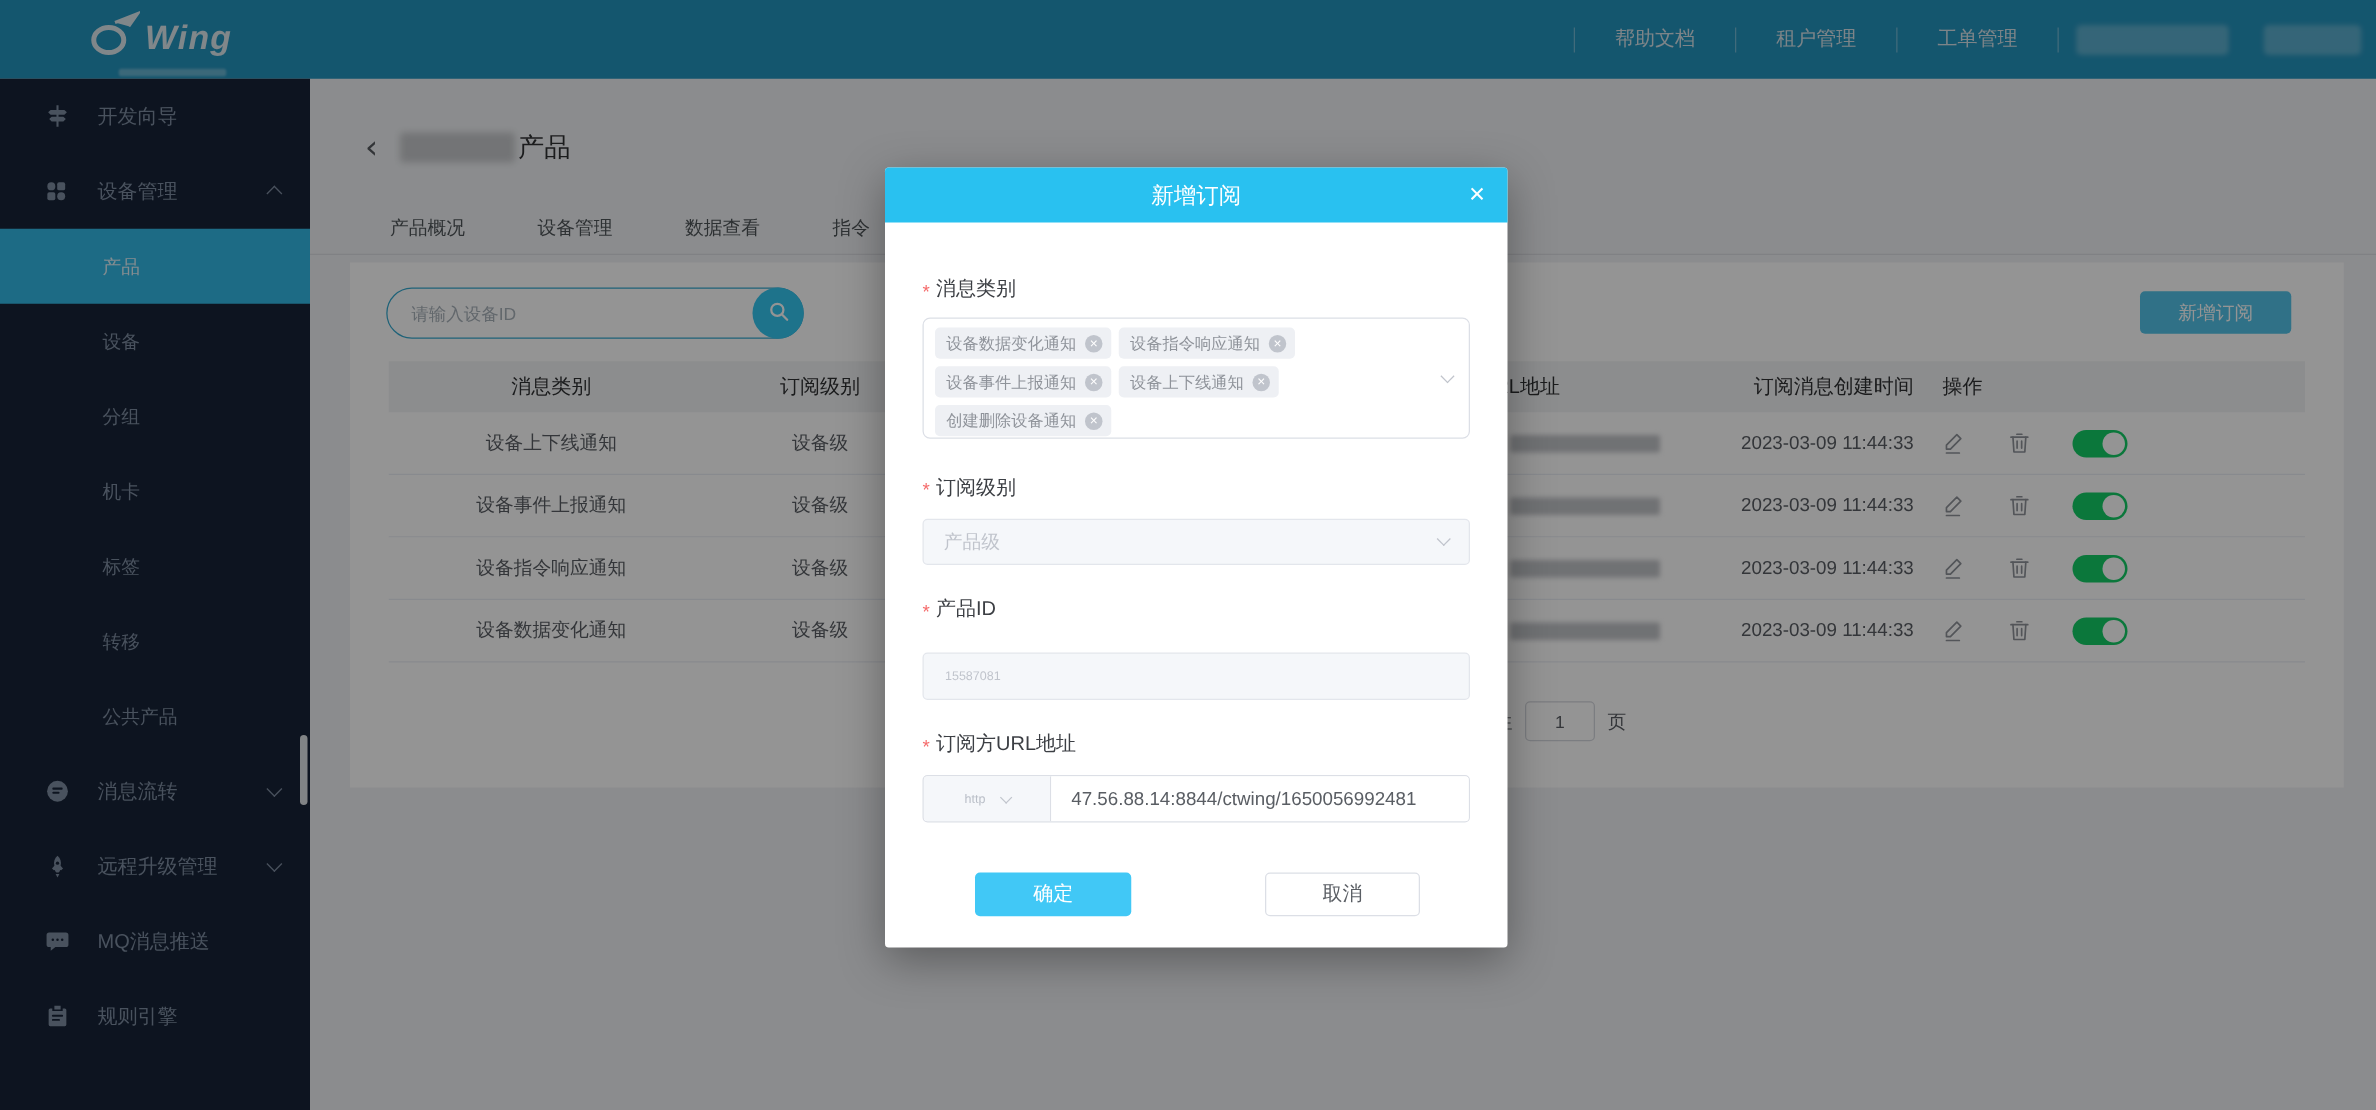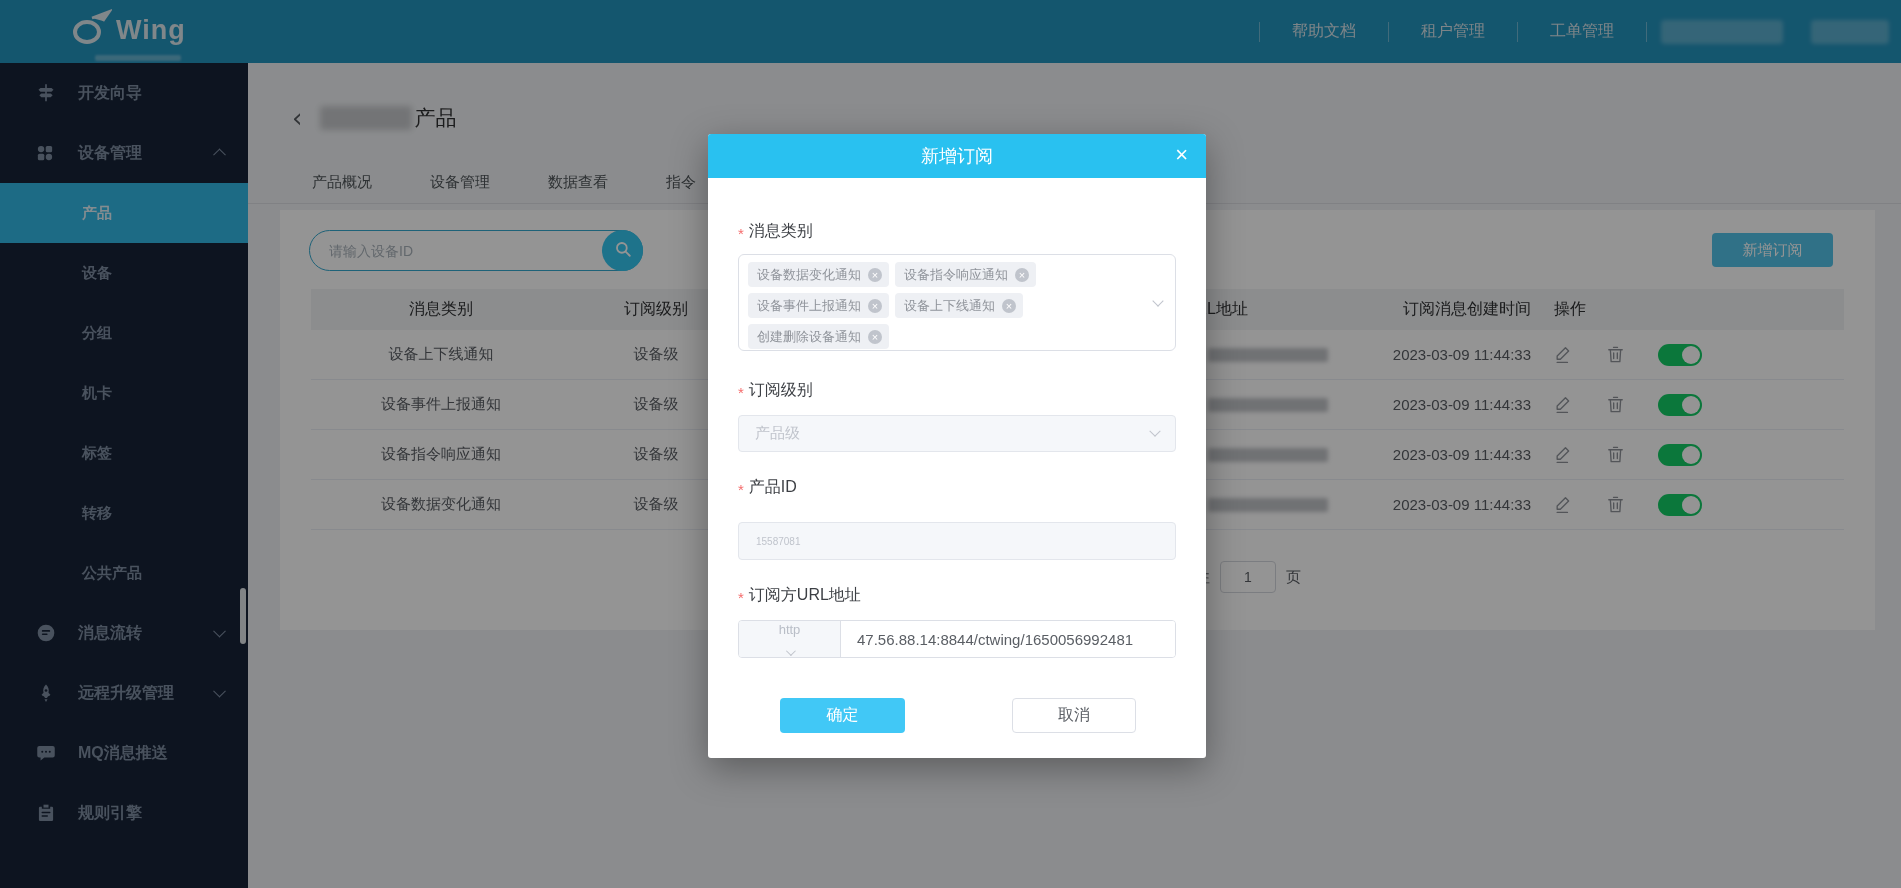--- a/index.html
+++ b/index.html
@@ -2,34 +2,34 @@
 <html><head>
 <meta charset="utf-8">
 <style>
   * { margin:0; padding:0; box-sizing:border-box; }
   body { font-family:"Liberation Sans","DejaVu Sans",sans-serif; background:#333; }
   .screen { position:relative; width:1901px; height:888px; overflow:hidden; background:#f0f2f5; }
 
   
   .navbar { position:absolute; left:0; top:0; width:1901px; height:63px; background:#2494be; z-index:10; }
   .logo { position:absolute; left:70px; top:8px; display:flex; align-items:center; color:#dde8ee; cursor:pointer; }
-  .logo-word { font-size:27px; font-weight:bold; letter-spacing:1px; margin-left:4px; }
+  .logo-word { font-size:27px; font-style:italic; font-weight:bold; letter-spacing:1px; margin-left:4px; }
   .logo-sub-blur { position:absolute; left:95px; top:55px; width:86px; height:6px; background:rgba(255,255,255,.3); border-radius:2px; filter:blur(1px); }
   .nav-right { position:absolute; right:8px; top:0; height:63px; display:flex; align-items:center; }
   .nav-item { color:#d7e4ea; font-size:16px; padding:0 32px; cursor:pointer; white-space:nowrap; }
   .nav-sep { width:1px; height:20px; background:rgba(255,255,255,.35); }
   .nav-blur { height:24px; border-radius:4px; background:rgba(255,255,255,.26); filter:blur(2px); margin:0 14px; }
   .nav-blur.b1 { width:122px; }
   .nav-blur.b2 { width:78px; margin-right:4px; }
 
   
   .sidebar { position:absolute; left:0; top:63px; width:248px; height:825px; background:#182437; z-index:10; }
   .side-item { position:relative; height:60px; display:flex; align-items:center; color:#7e8da2; font-size:16px; cursor:pointer; }
   .side-item .s-icon { position:absolute; left:36px; top:50%; transform:translateY(-50%); display:flex; }
-  .side-item .s-label { margin-left:78px;font-weight:bold; }
+  .side-item .s-label { margin-left:78px; }
   .side-item.child { font-size:15px; }
   .side-item.child .s-label { margin-left:82px; }
   .side-item.selected { background:#32b8e5; color:#e3f2f8; }
   .s-caret { position:absolute; right:24px; top:50%; width:9px; height:9px; border-right:1.7px solid #7e8da2; border-bottom:1.7px solid #7e8da2; }
   .s-caret.up { transform:translateY(-30%) rotate(-135deg); }
   .s-caret.down { transform:translateY(-70%) rotate(45deg); }
   .side-scrollthumb { position:absolute; right:2px; top:525px; width:6px; height:56px; border-radius:3px; background:#dfe3e7; }
 
   
   .content { position:absolute; left:248px; top:63px; width:1653px; height:825px; }
@@ -78,21 +78,21 @@
   .mt42 { margin-top:42px; } .mt28 { margin-top:28px; } .mt24 { margin-top:24px; }
   .multi-box { position:relative; margin-top:12px; width:438px; height:97px; border:1px solid #dcdfe6; border-radius:6px; padding:7px 28px 7px 9px; display:flex; flex-wrap:wrap; align-content:flex-start; gap:6px; cursor:pointer; }
   .tag { height:25px; background:#eef0f4; border-radius:4px; padding:0 7px 0 9px; display:flex; align-items:center; gap:7px; font-size:13px; color:#8f939a; }
   .tag-x { width:14px; height:14px; border-radius:50%; background:#c0c4cc; color:#fff; font-size:11px; line-height:14px; text-align:center; cursor:pointer; }
   .tag-x::before { content:"×"; }
   .box-caret { position:absolute; right:13px; top:42px; width:8px; height:8px; border-right:1.6px solid #c0c4cc; border-bottom:1.6px solid #c0c4cc; transform:rotate(45deg); }
   .m-select { margin-top:14px; width:438px; height:37px; background:#f5f7fa; border:1px solid #e3e6ec; border-radius:4px; display:flex; align-items:center; padding:0 16px; font-size:15px; color:#c0c4cc; }
   .m-select .cv { margin-left:auto; width:8px; height:8px; border-right:1.6px solid #c0c4cc; border-bottom:1.6px solid #c0c4cc; transform:rotate(45deg) translate(-2px,-2px); }
   .m-input { margin-top:24px; width:438px; height:38px; background:#f5f7fa; border:1px solid #e3e6ec; border-radius:4px; padding:0 17px; font-size:10px; color:#c0c4cc; outline:none; }
   .url-group { margin-top:14px; width:438px; height:38px; border:1px solid #dcdfe6; border-radius:4px; display:flex; overflow:hidden; }
-  .url-scheme { width:102px; background:#f5f7fa; border-right:1px solid #dcdfe6; display:flex; align-items:center; justify-content:center; gap:12px; font-size:13px; color:#b9bec7; cursor:pointer;flex-direction:column; }
+  .url-scheme { width:102px; background:#f5f7fa; border-right:1px solid #dcdfe6; display:flex; align-items:center; justify-content:center; gap:12px; font-size:10px; color:#b9bec7; cursor:pointer; }
   .url-scheme .cv { width:7px; height:7px; border-right:1.6px solid #c0c4cc; border-bottom:1.6px solid #c0c4cc; transform:rotate(45deg) translateY(-2px); }
   .url-input { flex:1; border:none; outline:none; padding:0 16px; font-size:15px; color:#5a5e64; background:#fff; }
   .modal-btns { margin-top:40px; display:flex; }
   .btn-ok { margin-left:42px; width:125px; height:35px; background:#41c8f6; color:#fff; font-size:16px; border:none; border-radius:4px; cursor:pointer; }
   .btn-cancel { margin-left:107px; width:124px; height:35px; background:#fff; color:#5a5e64; font-size:16px; border:1px solid #dcdfe6; border-radius:4px; cursor:pointer; }
 </style>
 </head>
 <body>
 
 <div class="screen">

